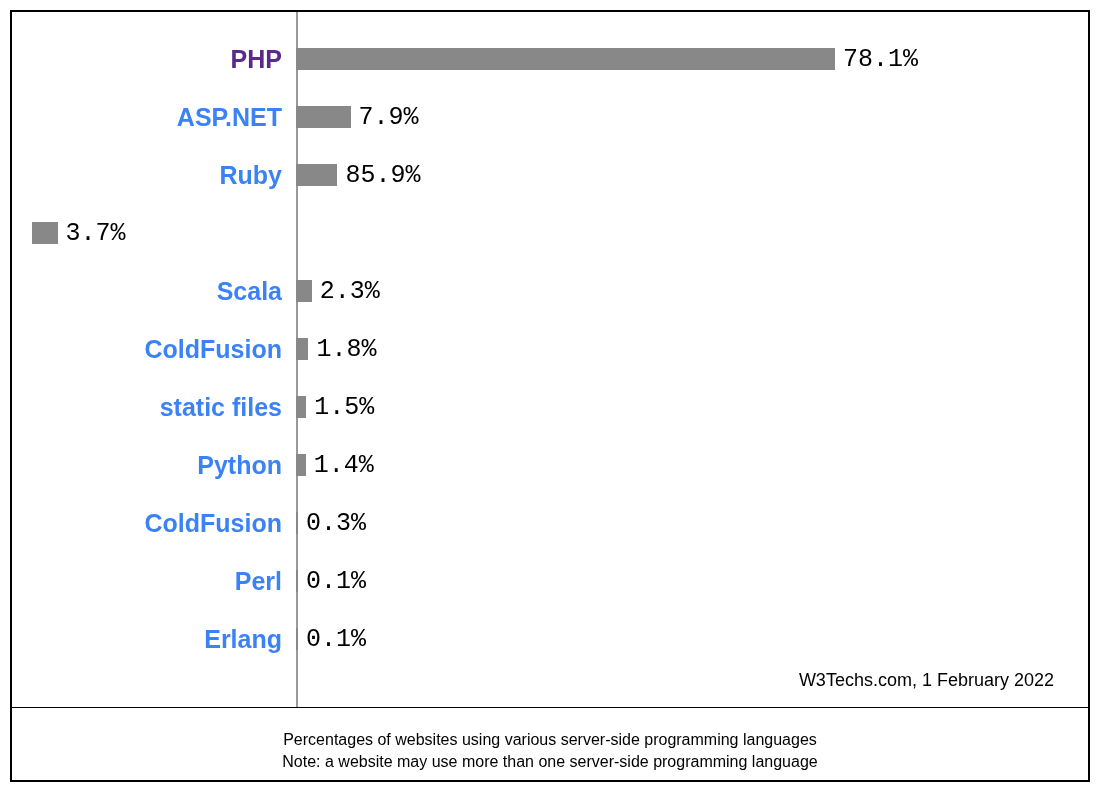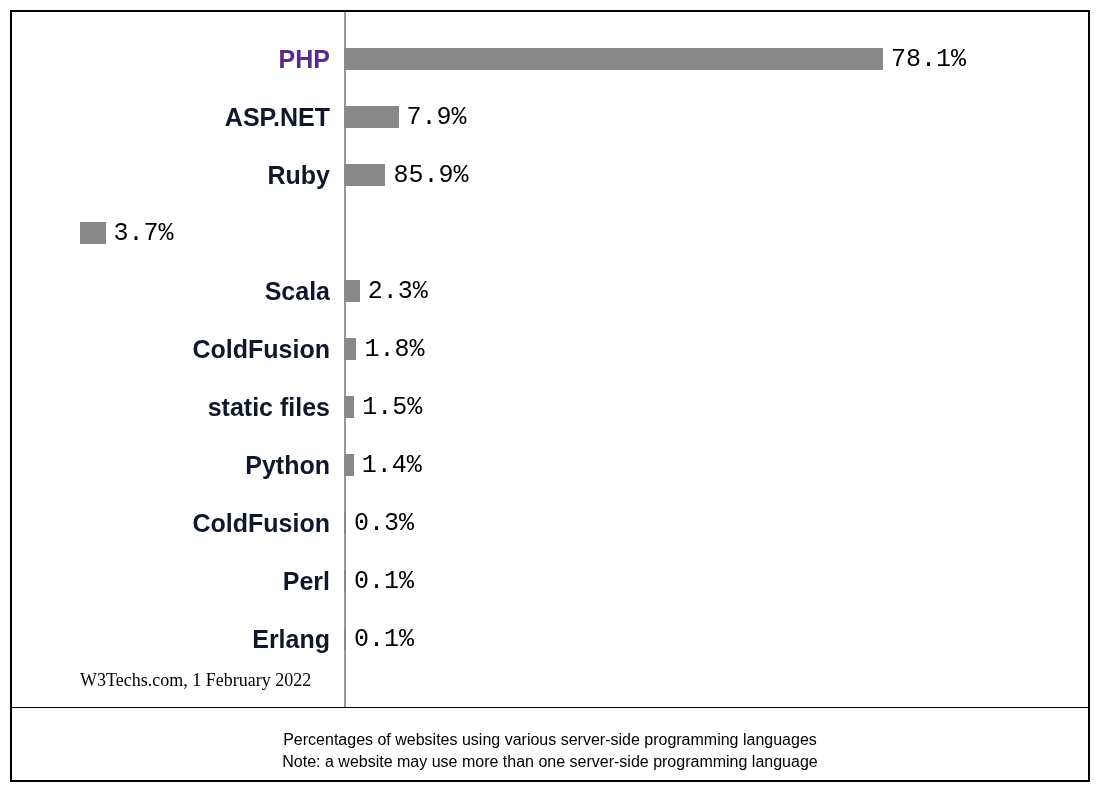--- a/index.html
+++ b/index.html
@@ -16,34 +16,33 @@
   }
   .chart-box {
     border: 2px solid #000;
     box-sizing: border-box;
     width: 100%;
     position: relative;
   }
   .chart-area {
     position: relative;
     padding: 18px 20px 10px 20px;
-    margin-left: 48px;
   }
   .row {
     display: flex;
     align-items: center;
     height: 58px;
   }
   .lbl {
     width: 264px;
     text-align: right;
     padding-right: 14px;
     font-weight: bold;
     font-size: 25px;
-    color: #0f172a;
+    color: #3b82f6;
     box-sizing: border-box;
   }
   .lbl.visited { color: #5a2a8a; }
   .barcell {
     position: relative;
     flex: 1;
     height: 100%;
     display: flex;
     align-items: center;
     font-family: Liberation Mono, monospace;
@@ -62,24 +61,24 @@
   
   .axis-line {
     position: absolute;
     top: 0;
     bottom: 0;
     left: 284px; 
     width: 2px;
     background: #9a9a9a;
   }
   .source {
+    text-align: right;
     font-size: 18px;
     color: #000;
     padding: 2px 14px 6px 0;
-    font-family: Liberation Serif, serif;
   }
   .caption {
     border-top: 1px solid #000;
     text-align: center;
     font-size: 16px;
     color: #000;
     padding: 21px 10px 8px 10px;
     line-height: 1.35;
   }
   .caption div { white-space: nowrap; }

